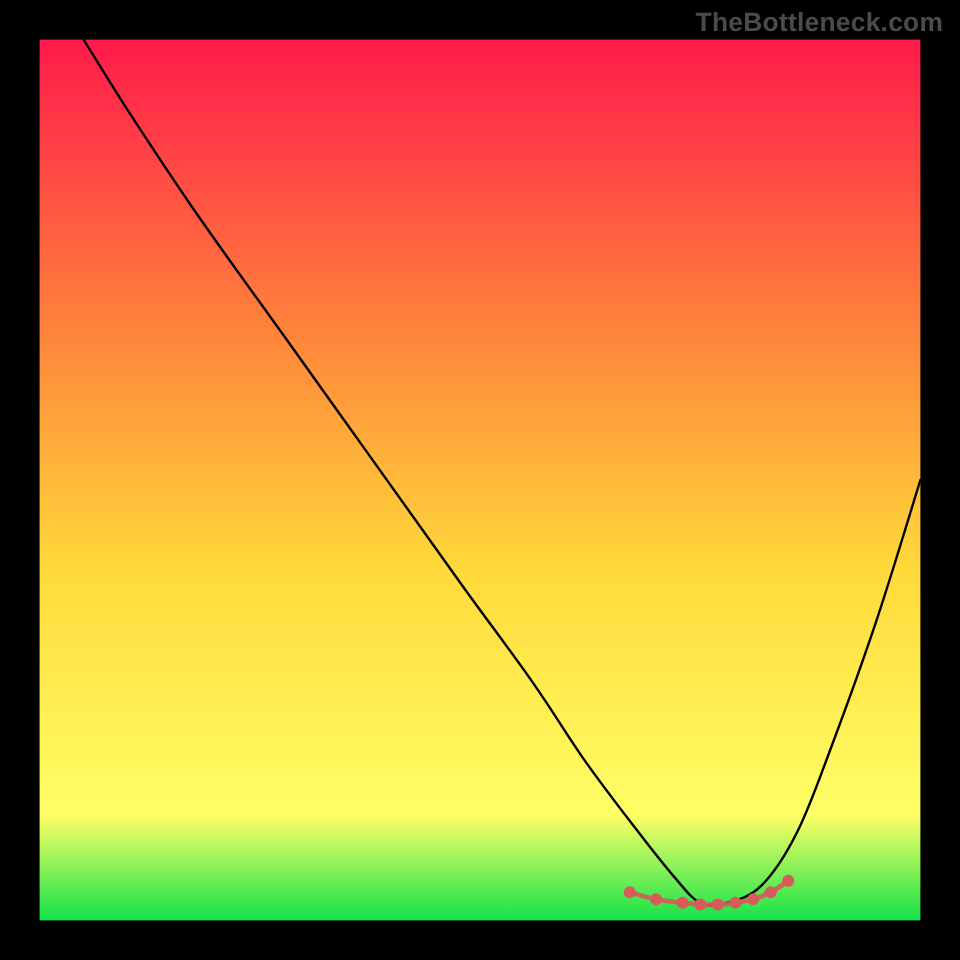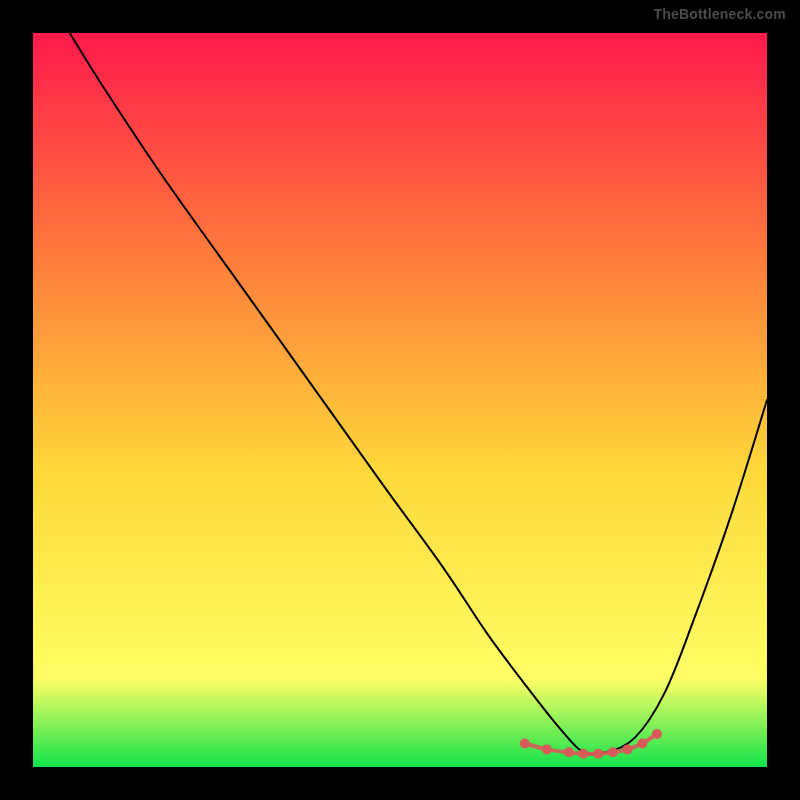--- a/index.html
+++ b/index.html
@@ -15,21 +15,21 @@
     position: relative;
     width: 800px;
     height: 800px;
     background: #000;
   }
   .watermark {
     position: absolute;
     top: 6px;
     right: 14px;
     color: #4b4b4b;
-    font-size: 14px;
+    font-size: 22px;
     font-weight: 600;
     letter-spacing: 0.2px;
     z-index: 10;
     user-select: none;
   }
   svg {
     position: absolute;
     top: 0;
     left: 0;
   }

